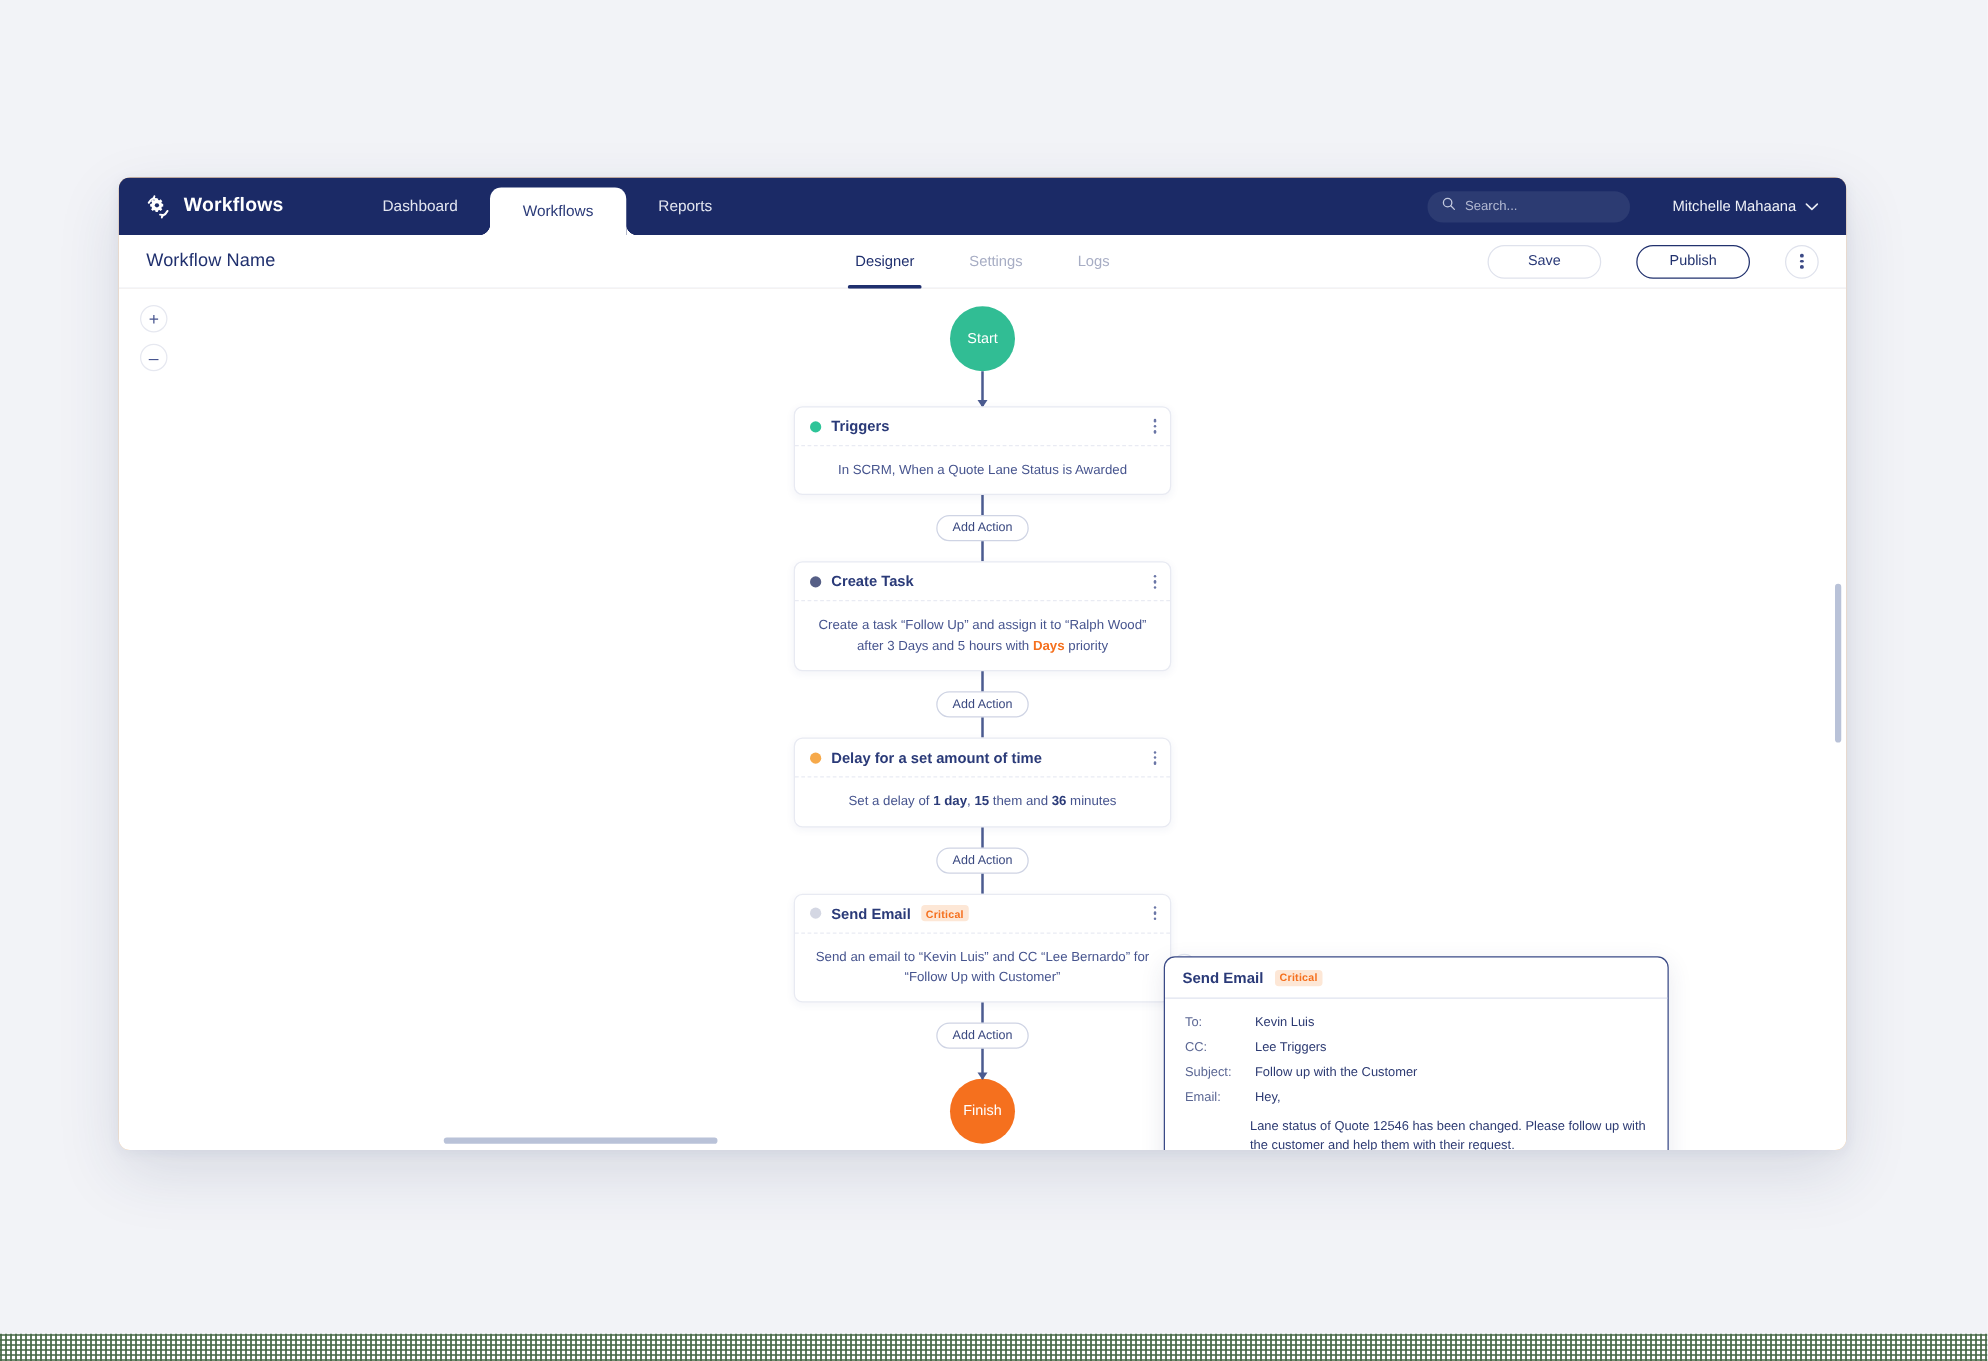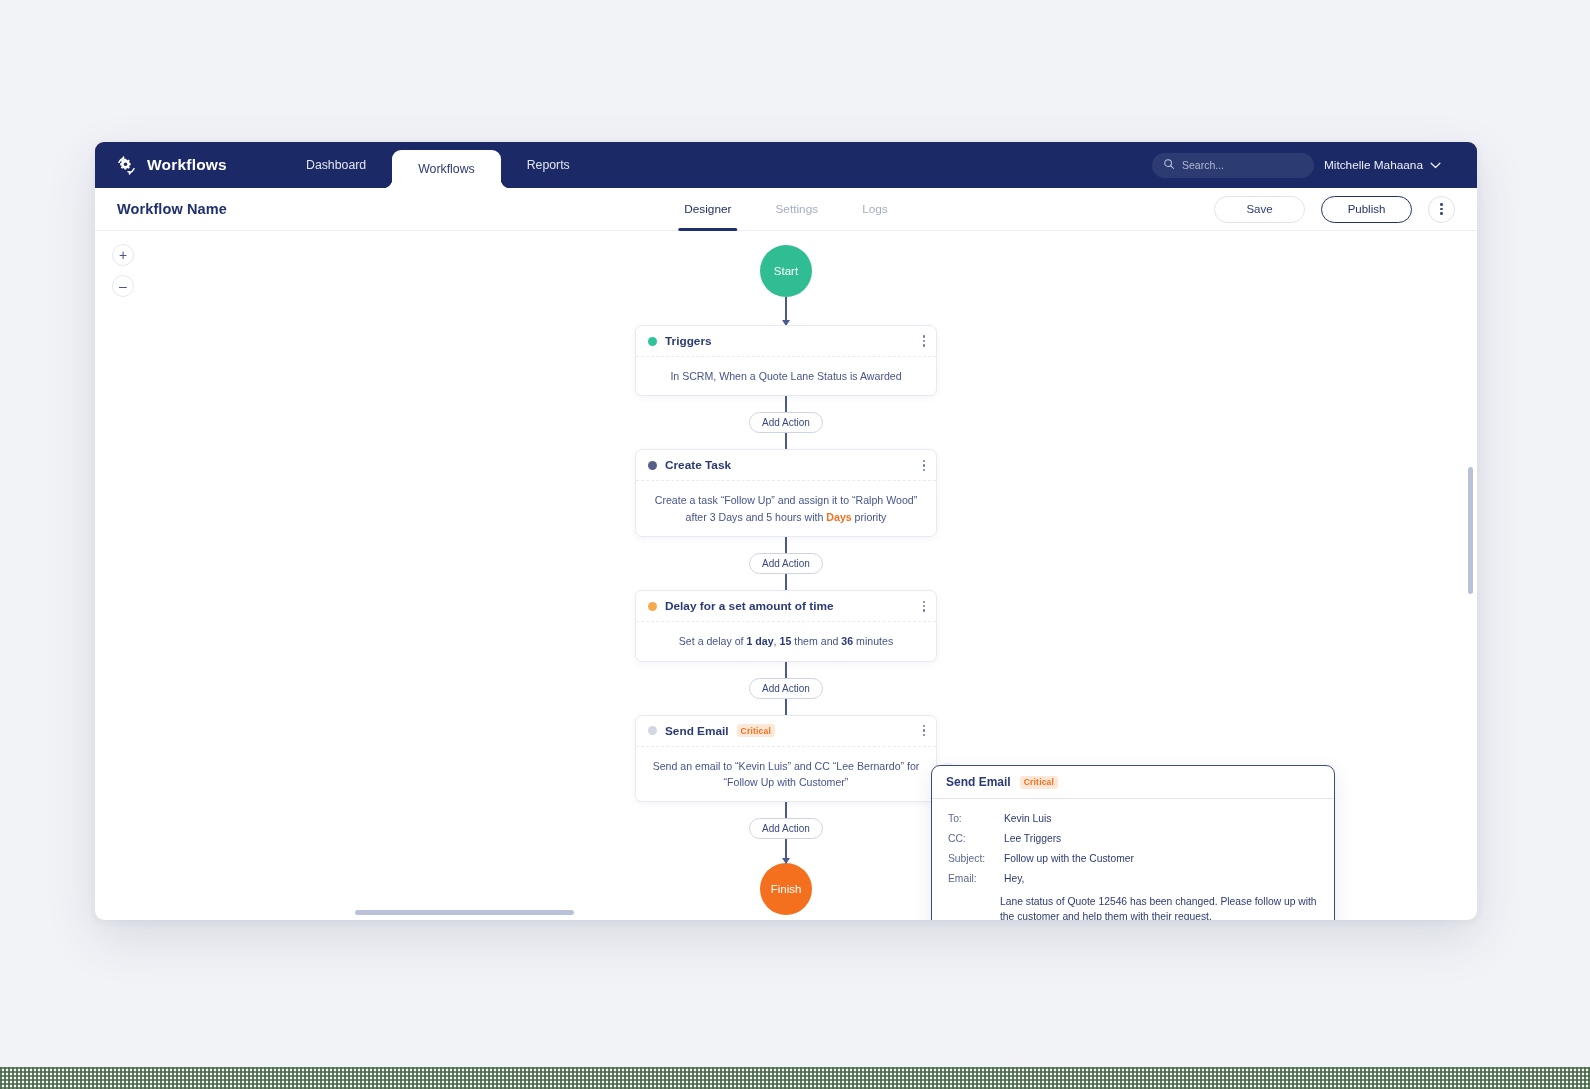--- a/index.html
+++ b/index.html
@@ -47,55 +47,55 @@
     align-self: flex-end;
   }
   .nav-tab.active::before, .nav-tab.active::after {
     content: ""; position: absolute; bottom: 0; width: 9px; height: 9px;
     background: #ffffff;
   }
   .nav-tab.active::before { left: -9px; -webkit-mask: radial-gradient(circle 9px at 0 0, transparent 9px, #000 9.5px); mask: radial-gradient(circle 9px at 0 0, transparent 9px, #000 9.5px); }
   .nav-tab.active::after { right: -9px; -webkit-mask: radial-gradient(circle 9px at 100% 0, transparent 9px, #000 9.5px); mask: radial-gradient(circle 9px at 100% 0, transparent 9px, #000 9.5px); }
 
   .topbar-right {
-    margin-left: auto; display: flex; align-items: center; gap: 10px; padding-right: 36px;
+    margin-left: auto; display: flex; align-items: center; gap: 34px; padding-right: 22px;
   }
   .search-box {
     width: 162px; height: 25px; background: #2c3b72; border-radius: 13px;
     display: flex; align-items: center; padding: 0 11px; gap: 7px; cursor: text;
   }
   .search-box input {
     background: transparent; border: none; outline: none;
     color: #c6cbe0; font-size: 10.5px; font-family: "Liberation Sans", sans-serif;
     width: 100%;
   }
   .search-box input::placeholder { color: #b3b9d2; }
   .user-menu { display: flex; align-items: center; gap: 7px; color: #eef0f7; font-size: 11.8px; cursor: pointer; }
 
   
   .subbar {
     position: relative; height: 43px; background: #fff;
     border-bottom: 1px solid #eceef4;
     display: flex; align-items: center; padding: 0 22px;
   }
-  .wf-title { color: #20306e; font-size: 14.5px; font-weight: bold; letter-spacing: .1px; }
+  .wf-title { color: #20306e; font-size: 14.5px; font-weight: normal; letter-spacing: .1px; }
   .sub-tabs {
     position: absolute; left: 50%; transform: translateX(-50%);
     display: flex; height: 43px; align-items: center; gap: 0;
   }
   .sub-tab {
     font-size: 11.8px; color: #a7adc4; padding: 0 22px; height: 43px;
     display: flex; align-items: center; cursor: pointer; position: relative;
   }
   .sub-tab.active { color: #1f2f6e; font-weight: 500; }
   .sub-tab.active::after {
     content: ""; position: absolute; left: 16px; right: 16px; bottom: 0;
     height: 2.5px; background: #1f2f6e; border-radius: 2px;
   }
-  .subbar-right { margin-left: auto; display: flex; align-items: center; gap: 16px; }
+  .subbar-right { margin-left: auto; display: flex; align-items: center; gap: 28px; }
   .btn {
     height: 27px; border-radius: 14px; display: flex; align-items: center;
     justify-content: center; font-size: 11.5px; cursor: pointer;
     font-family: "Liberation Sans", sans-serif; background: #fff;
   }
   .btn-save { width: 91px; border: 1px solid #dfe2ec; color: #2a3a78; }
   .btn-publish { width: 91px; border: 1.4px solid #22326e; color: #22326e; font-weight: 500; }
   .kebab-round {
     width: 27px; height: 27px; border-radius: 50%; border: 1px solid #dfe2ec;
     display: flex; align-items: center; justify-content: center; cursor: pointer;

